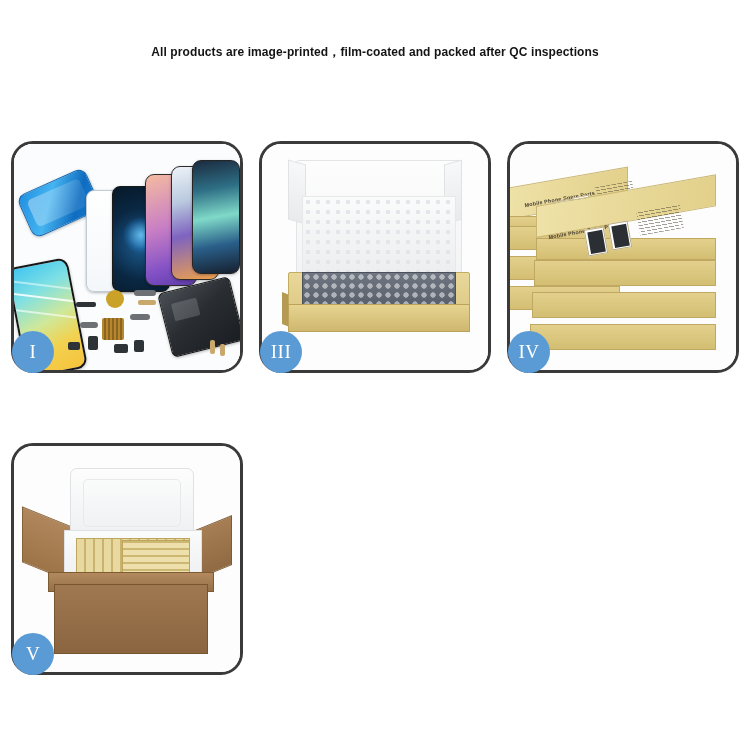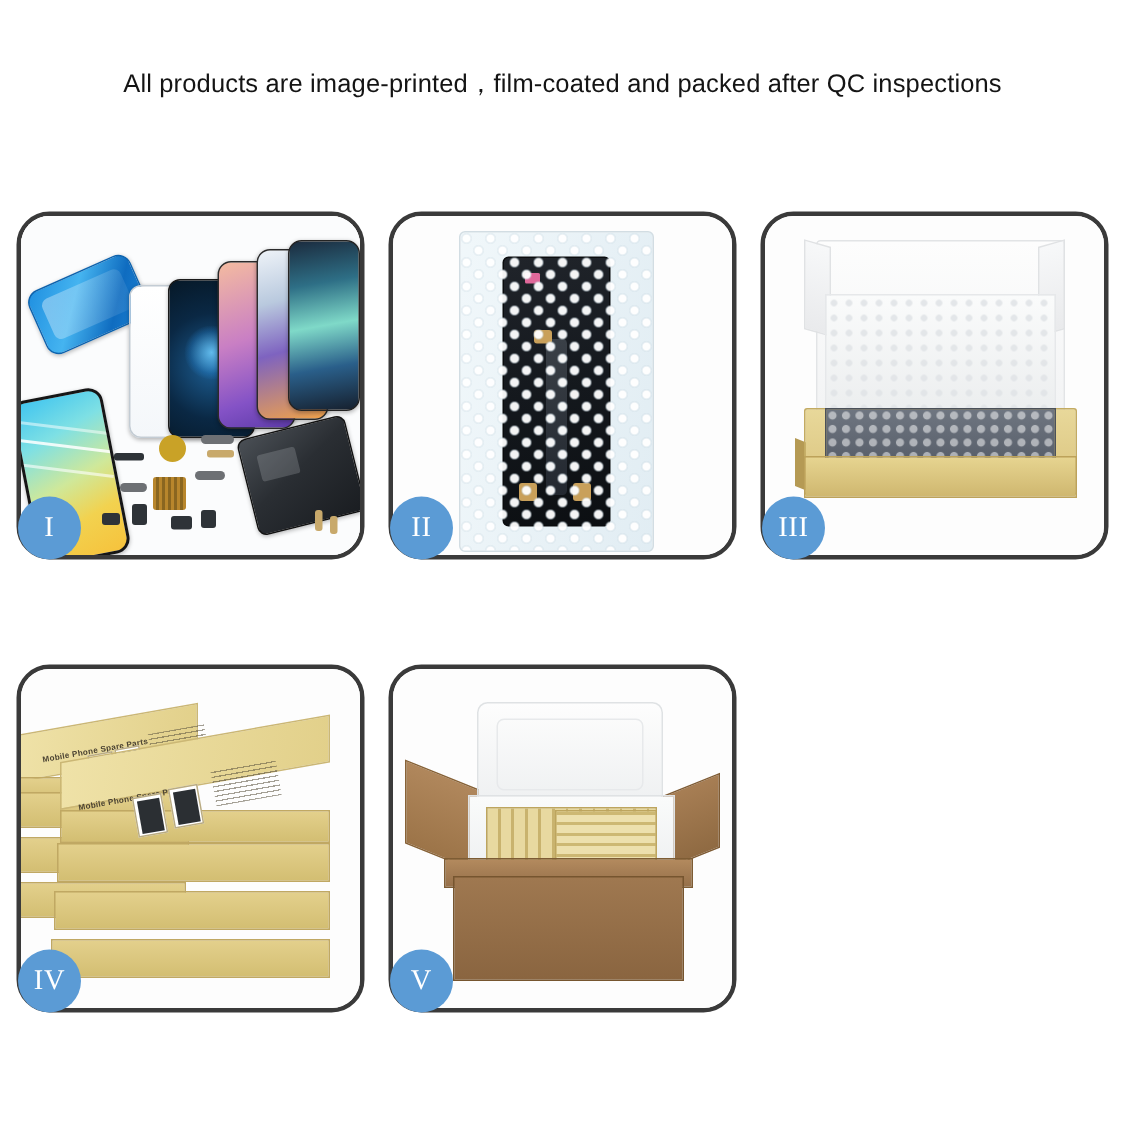--- a/index.html
+++ b/index.html
@@ -26,22 +26,22 @@
     font-size: 35px;
     font-weight: 700;
     letter-spacing: 1.2px;
     color: #0b0b0b;
     line-height: 1.05;
     white-space: nowrap;
   }
   .page-subtitle {
     margin-top: 10px;
     font-family: "Liberation Sans", sans-serif;
-    font-size: 17px;
-    font-weight: 400;
+    font-size: 12px;
+    font-weight: 700;
     letter-spacing: 0.1px;
     color: #141414;
     white-space: nowrap;
   }
 
   
   .grid {
     position: absolute;
     top: 141px;
     left: 11px;
@@ -435,35 +435,20 @@
       <div class="chip" style="left:100px;top:200px;width:14px;height:9px;"></div>
       <div class="chip" style="left:120px;top:196px;width:10px;height:12px;"></div>
       <div class="chip flex" style="left:116px;top:170px;width:20px;height:6px;"></div>
       <div class="chip tan" style="left:196px;top:196px;width:5px;height:14px;"></div>
       <div class="chip tan" style="left:206px;top:200px;width:5px;height:12px;"></div>
       <div class="chip" style="left:54px;top:198px;width:12px;height:8px;"></div>
     </div>
     <div class="step-badge">I</div>
   </div>
 
-  <div class="panel">
-    <div class="panel-clip">
-      <div class="p2-bag">
-        <div class="p2-screen">
-          <div class="p2-pink"></div>
-          <div class="p2-flex"></div>
-          <div class="p2-conn" style="left:20px;top:48px;width:12px;height:9px;"></div>
-          <div class="p2-conn" style="left:10px;top:150px;width:12px;height:12px;"></div>
-          <div class="p2-conn" style="left:46px;top:150px;width:12px;height:12px;"></div>
-        </div>
-        <div class="bubbles"></div>
-      </div>
-    </div>
-    <div class="step-badge">II</div>
-  </div>
 
   <div class="panel">
     <div class="panel-clip">
       <div class="p3-lid"></div>
       <div class="p3-lid-flapL"></div>
       <div class="p3-lid-flapR"></div>
       <div class="p3-foam"></div>
       <div class="p3-tray-earL"></div>
       <div class="p3-tray-earR"></div>
       <div class="p3-tray"></div>

